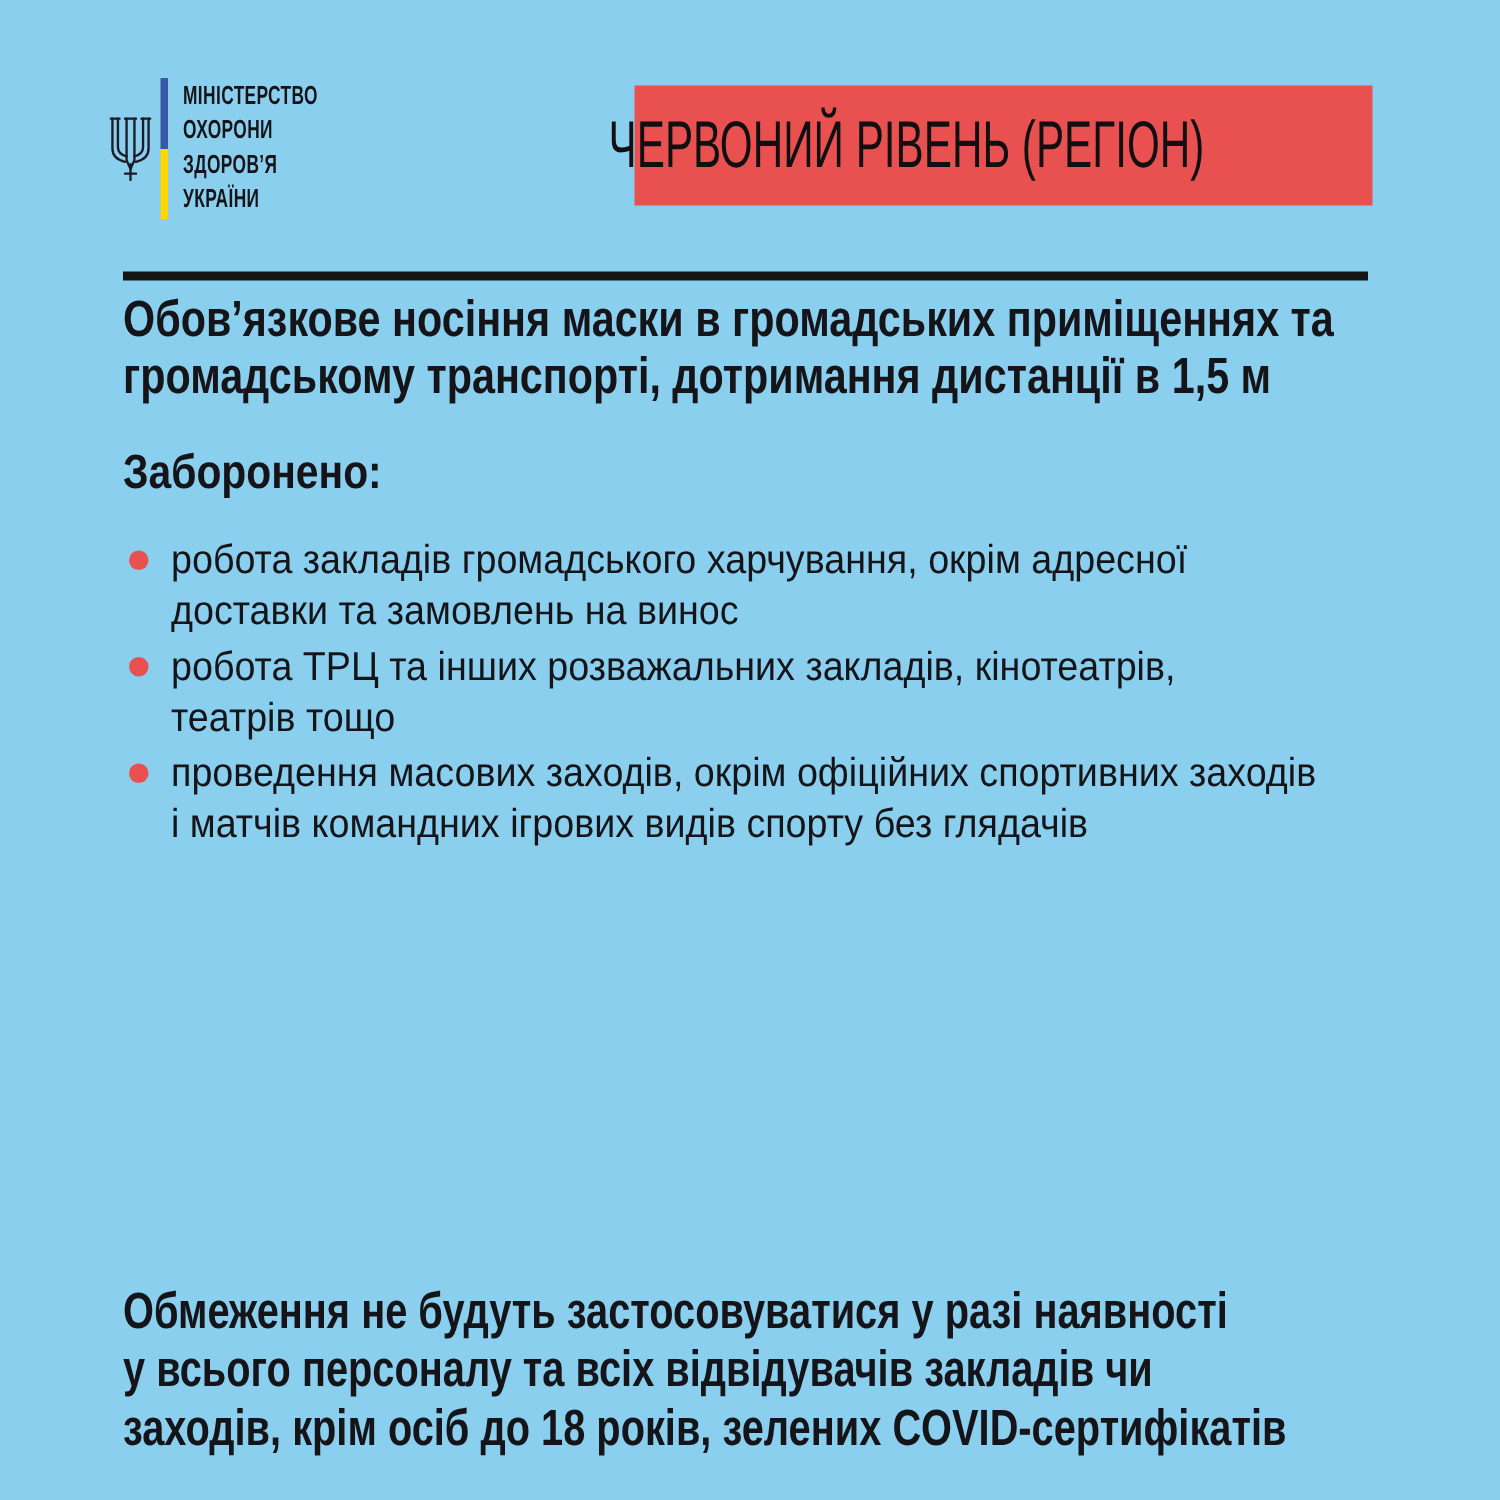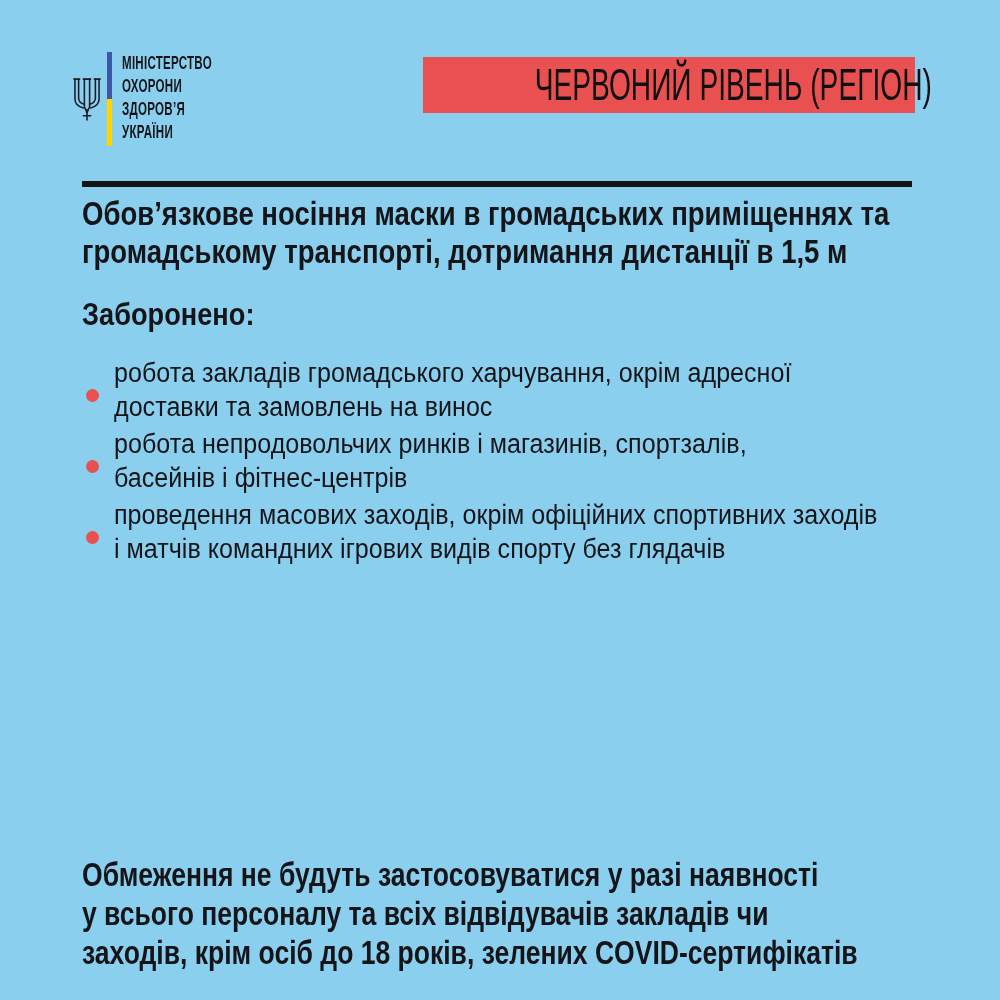--- a/index.html
+++ b/index.html
@@ -20,42 +20,42 @@
   .trident{width:30px;height:44px;margin-top:3px;}
   .flagbar{width:5px;height:94px;margin-left:5px;margin-top:4px;
     background:linear-gradient(to bottom,var(--flag-blue) 0 50%,var(--flag-yellow) 50% 100%);}
   .ministry-name{
     margin-left:10px;margin-top:2px;
     font-size:17.5px;line-height:23px;font-weight:700;letter-spacing:.4px;
     white-space:pre;transform:scaleX(.66);transform-origin:0 0;color:var(--ink);
   }
   
   .banner{
-    position:absolute;left:423px;top:57px;width:492px;height:56px;
-    background:var(--accent-red);display:flex;align-items:center;justify-content:flex-start;
+    position:absolute;left:423px;top:57px;width:492px;height:80px;
+    background:var(--accent-red);display:flex;align-items:center;justify-content:flex-end;
   }
   .banner-text{font-size:44px;font-weight:400;white-space:nowrap;color:#101012;
     transform:scaleX(.64);transform-origin:center center;}
   
   .divider{position:absolute;left:82px;top:181px;width:830px;height:6px;background:#141414;border:none;}
   
   .heading{
     position:absolute;left:82px;top:194px;
     font-size:34px;font-weight:700;line-height:38px;
     white-space:pre;transform:scaleX(.81);transform-origin:0 0;
   }
   
   .forbidden{
     position:absolute;left:82px;top:296px;
     font-size:32px;font-weight:700;
     transform:scaleX(.85);transform-origin:0 0;white-space:nowrap;
   }
   
   .restrictions{position:absolute;left:86px;top:356px;list-style:none;}
-  .restriction{display:flex;align-items:center;margin-bottom:3px;}
+  .restriction{display:flex;align-items:flex-start;margin-bottom:3px;}
   .dot{flex:none;width:13px;height:13px;border-radius:50%;background:var(--accent-red);
     margin:11px 15px 0 0;}
   .restriction-text{
     font-size:27px;font-weight:400;line-height:34px;
     white-space:pre;transform:scaleX(.93);transform-origin:0 0;
   }
   
   .footer-note{
     position:absolute;left:82px;top:855px;
     font-size:34px;font-weight:700;line-height:39px;
@@ -96,22 +96,22 @@
   <div class="forbidden">Заборонено:</div>
 
   <ul class="restrictions">
     <li class="restriction">
       <span class="dot"></span>
       <span class="restriction-text">робота закладів громадського харчування, окрім адресної
 доставки та замовлень на винос</span>
     </li>
     <li class="restriction">
       <span class="dot"></span>
-      <span class="restriction-text">робота непродовольчих ринків і магазинів, спортзалів,
-басейнів і фітнес-центрів</span>
+      <span class="restriction-text">робота ТРЦ та інших розважальних закладів, кінотеатрів,
+театрів тощо</span>
     </li>
     <li class="restriction">
       <span class="dot"></span>
       <span class="restriction-text">проведення масових заходів, окрім офіційних спортивних заходів
 і матчів командних ігрових видів спорту без глядачів</span>
     </li>
   </ul>
 
   <div class="footer-note">Обмеження не будуть застосовуватися у разі наявності
 у всього персоналу та всіх відвідувачів закладів чи

